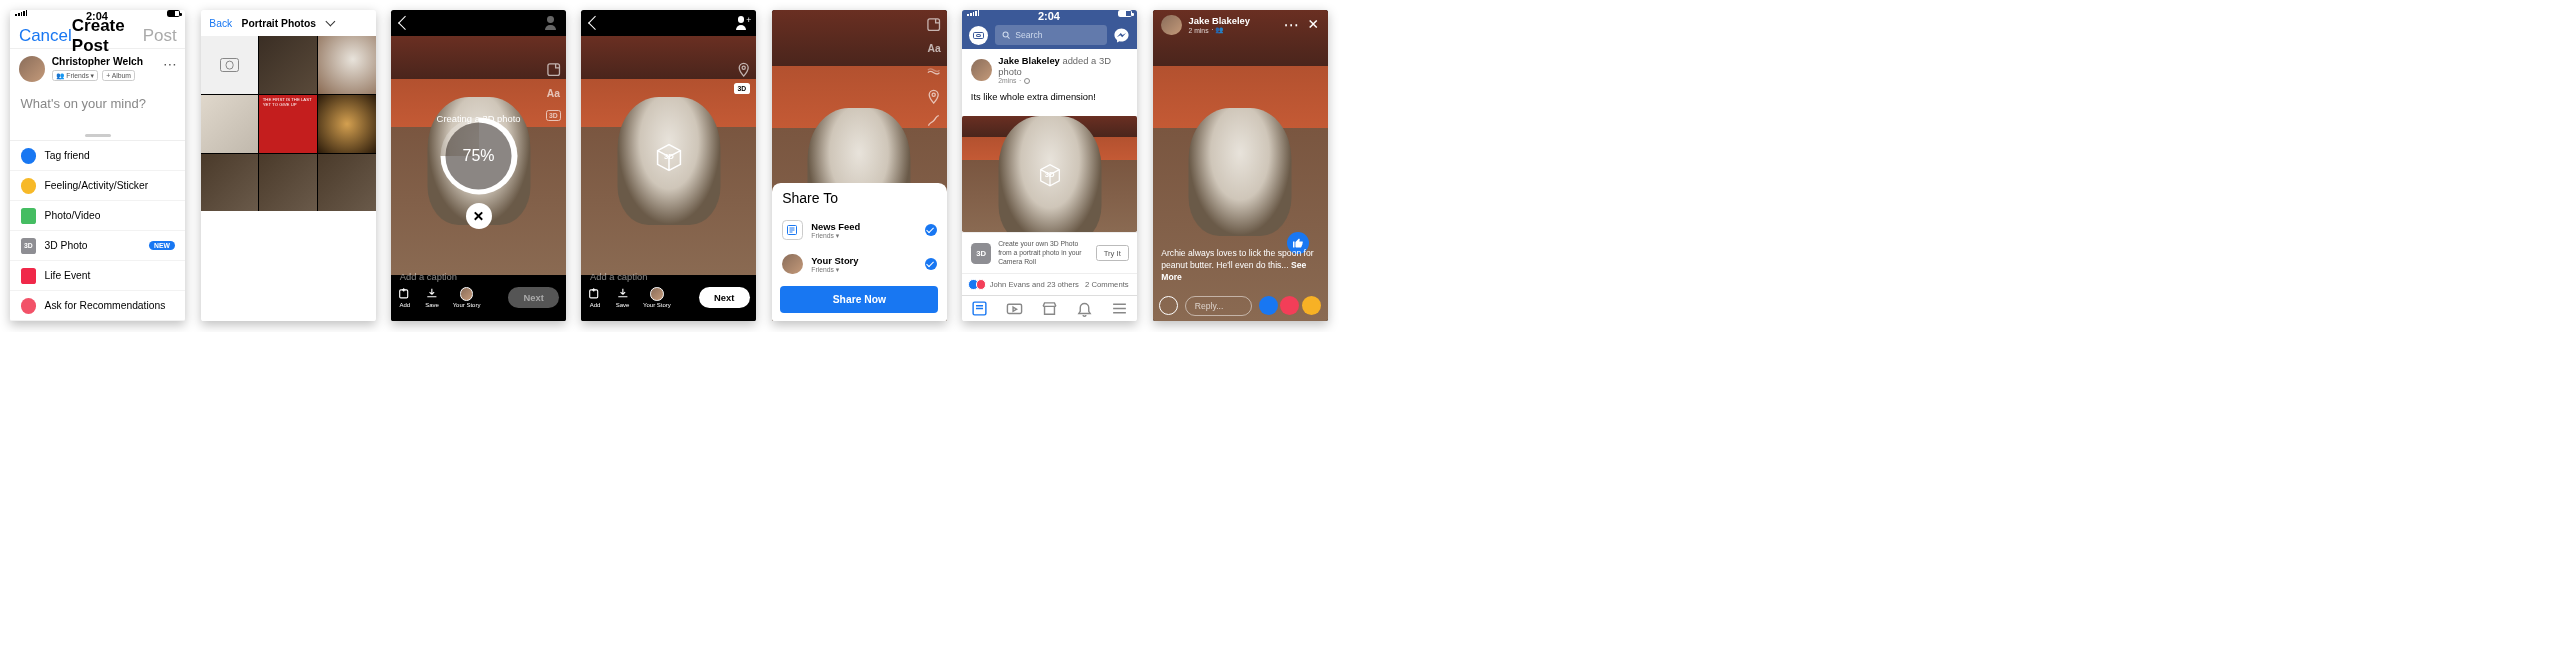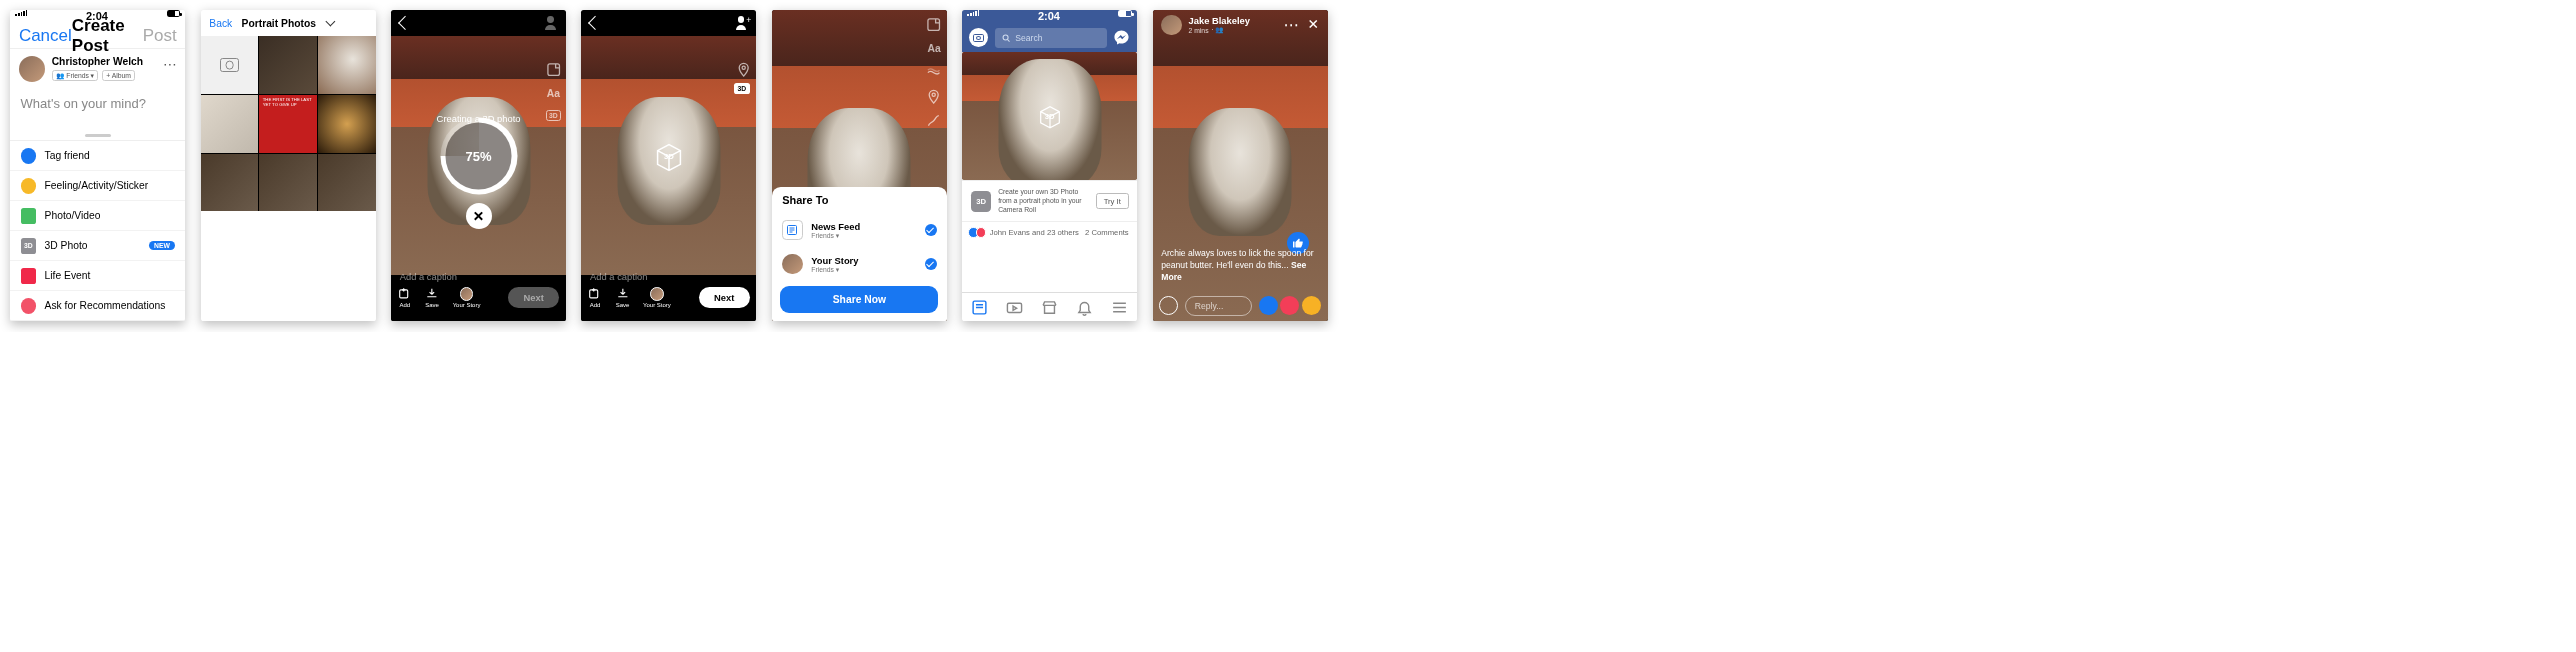--- a/index.html
+++ b/index.html
@@ -52,44 +52,44 @@
 .silhouette{width:13.7px;height:13.7px;position:relative}
 .silhouette::before{content:'';position:absolute;top:0;left:3.4px;width:6.8px;height:6.8px;border-radius:50%;background:#fff}
 .silhouette::after{content:'';position:absolute;bottom:0;left:1.7px;right:1.7px;height:5.1px;background:#fff;border-radius:5.1px 5.1px 0 0}
 .silhouette .plus{position:absolute;right:-3.4px;top:-1.7px;font-size:8.6px;color:#fff}
 .tool-rail{position:absolute;right:5.1px;top:26px;display:flex;flex-direction:column;gap:8.6px}
 .rail-icon{width:15.4px;height:15.4px;opacity:.65;display:flex;align-items:center;justify-content:center;color:#fff}
 .photo-area{flex:1;position:relative;background:linear-gradient(180deg,#6a2f22 0%,#4a251c 18%,#b3512f 18%,#c45a35 38%,#7a5640 38%,#8a6a52 100%);overflow:hidden}
 .dog{position:absolute;left:50%;top:52%;transform:translate(-50%,-50%);width:103px;height:128px;background:radial-gradient(ellipse at 50% 35%,#e8e3db 0,#cfc6b9 40%,#6a5a48 70%);border-radius:40% 40% 30% 30%;filter:blur(0.3px)}
 .progress-ring{position:absolute;left:50%;top:50%;width:77px;height:77px;transform:translate(-50%,-50%);border-radius:50%;background:conic-gradient(#fff 0 75%,rgba(255,255,255,.25) 75% 100%)}
 .progress-ring::before{content:'';position:absolute;inset:5.1px;border-radius:50%;background:rgba(0,0,0,.0)}
-.progress-inner{position:absolute;inset:5.1px;border-radius:50%;background:rgba(43,34,30,.55);display:flex;align-items:center;justify-content:center;font-size:13px;font-weight:700;color:#fff}
+.progress-inner{position:absolute;inset:5.1px;border-radius:50%;background:rgba(43,34,30,.55);display:flex;align-items:center;justify-content:center;font-size:16px;font-weight:400;color:#fff}
 .creating-label{position:absolute;left:50%;top:32%;transform:translateX(-50%);font-size:9.4px;color:#fff}
 .close-btn{position:absolute;left:50%;bottom:46px;transform:translateX(-50%);width:26px;height:26px;border-radius:50%;background:#fff;display:flex;align-items:center;justify-content:center;font-size:13.7px;color:#000;font-weight:700}
 .cube3d{position:absolute;left:50%;top:50%;width:38px;height:38px;transform:translate(-50%,-50%)}
 .cube3d svg{width:100%;height:100%}
 .cube-label{position:absolute;left:50%;top:50%;transform:translate(-50%,-46%);font-size:7.7px;font-weight:700;color:#fff}
 .badge3d{position:absolute;right:6.8px;top:47px;background:#fff;color:#000;font-size:6.8px;font-weight:800;padding:1.7px 3.4px;border-radius:2.6px}
 .caption{position:absolute;left:0;right:0;bottom:29px;padding:5.1px 8.6px;font-size:9.4px;color:rgba(255,255,255,.5)}
 .cam-bar{position:absolute;left:0;right:0;bottom:0;height:34px;background:rgba(0,0,0,.65);display:flex;align-items:flex-start;padding:0 6.8px;gap:13.7px}
 .cam-bar .opt{display:flex;flex-direction:column;align-items:center;gap:0.9px;font-size:6px;color:#fff}
 .opt-ico{width:13.7px;height:13.7px;display:flex;align-items:center;justify-content:center}
 .next-btn{margin-left:auto;background:#555;color:#aaa;border-radius:13.7px;font-size:9.4px;font-weight:600;padding:5.1px 15.4px}
 .next-btn.active{background:#fff;color:#000}
 
 
 .sheet{background:#fff;color:#000;position:absolute;left:0;right:0;bottom:0;border-radius:8.6px 8.6px 0 0;overflow:hidden}
-.sheet-hdr{font-size:11px;font-weight:700;padding:6.8px 10.3px}
+.sheet-hdr{font-size:14px;font-weight:400;padding:6.8px 10.3px}
 .sheet-row{display:flex;align-items:center;gap:8.6px;padding:6.8px 10.3px}
 .sheet-ico{width:20.5px;height:20.5px;border:0.9px solid #ccc;border-radius:4.3px;display:flex;align-items:center;justify-content:center;color:#1877f2}
 .sheet-txt .t{font-size:9.4px;font-weight:600}
 .sheet-txt .s{font-size:6.8px;color:#777}
 .check{margin-left:auto;width:12px;height:12px;border-radius:50%;background:#1877f2;position:relative}
 .check::after{content:'';position:absolute;left:3.4px;top:1.7px;width:3.4px;height:6px;border-right:1.7px solid #fff;border-bottom:1.7px solid #fff;transform:rotate(45deg)}
-.share-btn{margin:5.1px 8.6px 8.6px;background:#1877f2;color:#fff;text-align:center;font-size:10.3px;font-weight:700;padding:7.7px 0;border-radius:9px}
+.share-btn{margin:5.1px 8.6px 8.6px;background:#1877f2;color:#fff;text-align:center;font-size:10.3px;font-weight:700;padding:7.7px 0;border-radius:4px}
 
 
 .blue-status{background:#3b5998;color:#fff}
 .fb-hdr{background:#3b5998;height:29px;display:flex;align-items:center;gap:6.8px;padding:0 6.8px}
 .cam-w{width:19px;height:19px;background:#fff;border-radius:50%;display:flex;align-items:center;justify-content:center}
 .cam-w .ci{width:10.3px;height:7.7px;border:1.3px solid #3b5998;border-radius:1.7px;position:relative}
 .cam-w .ci::after{content:'';position:absolute;inset:0.9px 1.7px;border:1.3px solid #3b5998;border-radius:50%}
 .search{flex:1;background:rgba(255,255,255,.2);border-radius:3.4px;height:20px;display:flex;align-items:center;gap:5.1px;padding:0 6.8px;font-size:8.6px;color:#cdd9ed}
 .msgr{width:17px;height:17px;position:relative}
 .msgr svg{width:100%;height:100%}
@@ -417,20 +417,30 @@
           <svg width="8.6" height="8.6" viewBox="0 0 24 24" fill="none" stroke="currentColor" stroke-width="3">
             <circle cx="10" cy="10" r="7"></circle>
             <path d="M21 21l-6-6"></path>
           </svg>
           <span>Search</span>
         </div>
     <span class="msgr"><svg viewBox="0 0 24 24" fill="#fff">
             <path d="M12 2C6.5 2 2 6.1 2 11.2c0 2.9 1.4 5.4 3.7 7.1V22l3.4-1.9c.9.3 1.9.4 2.9.4 5.5 0 10-4.1 10-9.2S17.5 2 12 2zm1 12.3l-2.6-2.7-5 2.7 5.5-5.8 2.6 2.7 5-2.7-5.5 5.8z"></path>
           </svg></span>
   </div>
+  <div class="post-card">
+    <div class="post-hdr">
+      <div class="avatar"></div>
+      <div class="post-meta">
+        <div class="name"><b>Jake Blakeley</b> <span style="color:#666">added a 3D photo</span></div>
+        <div class="sub"><span>2mins</span> · <span class="globe"></span></div>
+      </div>
+    </div>
+    <div class="post-body">Its like whole extra dimension!</div>
+  </div>
   <div class="post-img">
     <div class="dog" style="top:55%"></div>
     <div class="cube3d" style="width:31px;height:31px"><svg viewBox="0 0 50 50" fill="none" stroke="#fff" stroke-width="2">
             <path d="M10 18 L25 10 L40 18 L40 36 L25 44 L10 36 Z M10 18 L25 26 L40 18 M25 26 L25 44"></path>
           </svg></div>
     <div class="cube-label">3D</div>
   </div>
   <div class="promo">
     <div class="promo-ico">3D</div>
     <div class="promo-txt">Create your own 3D Photo from a portrait photo in your Camera Roll</div>

